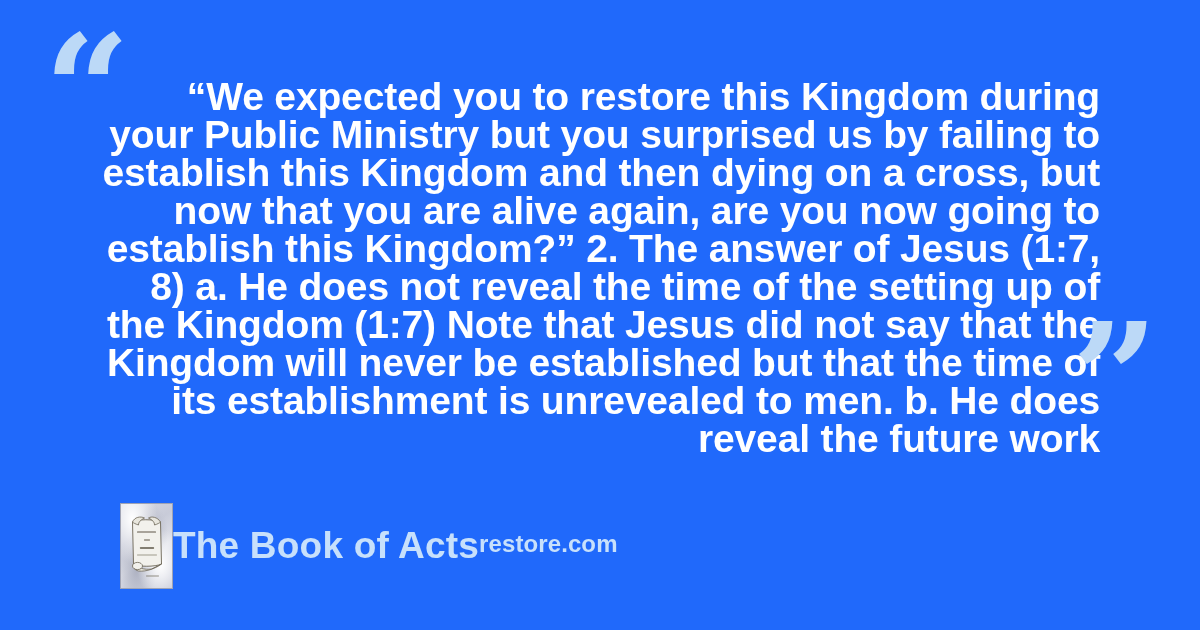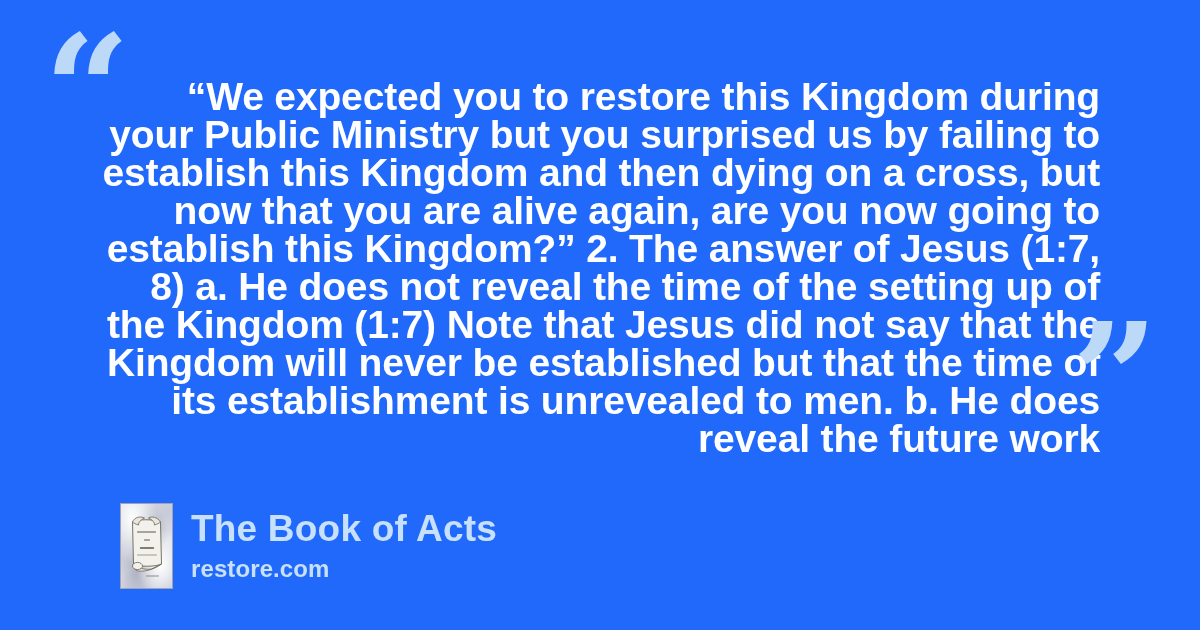--- a/index.html
+++ b/index.html
@@ -84,23 +84,21 @@
     box-sizing: border-box;
     overflow: hidden;
   }
   .scroll-svg {
     position: absolute;
     left: 50%;
     top: 50%;
     transform: translate(-50%, -50%);
   }
   #footer-text {
-    margin-left: 18px;
     display: flex;
-    flex-direction: column;
     justify-content: center;
   }
   #book-title {
     color: #c7e0fb;
     font-size: 37px;
     font-weight: 700;
     line-height: 42px;
     letter-spacing: 0.2px;
     margin: 0;
   }

